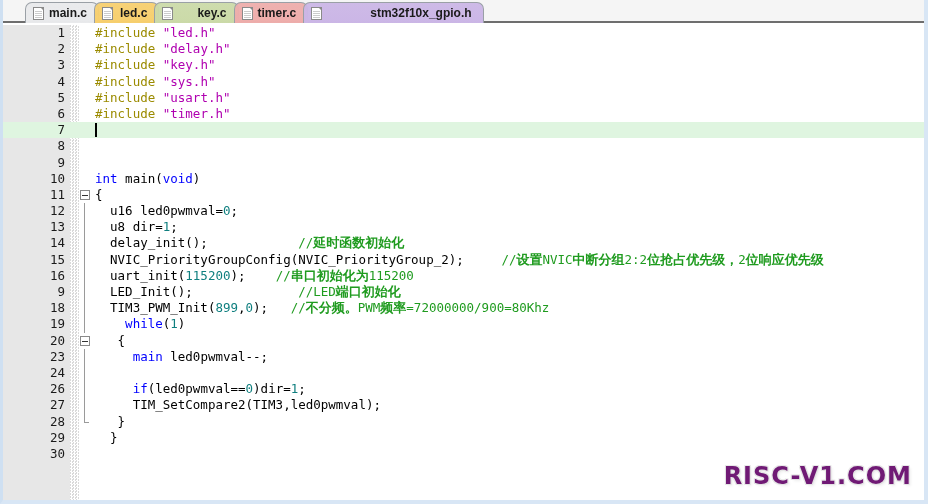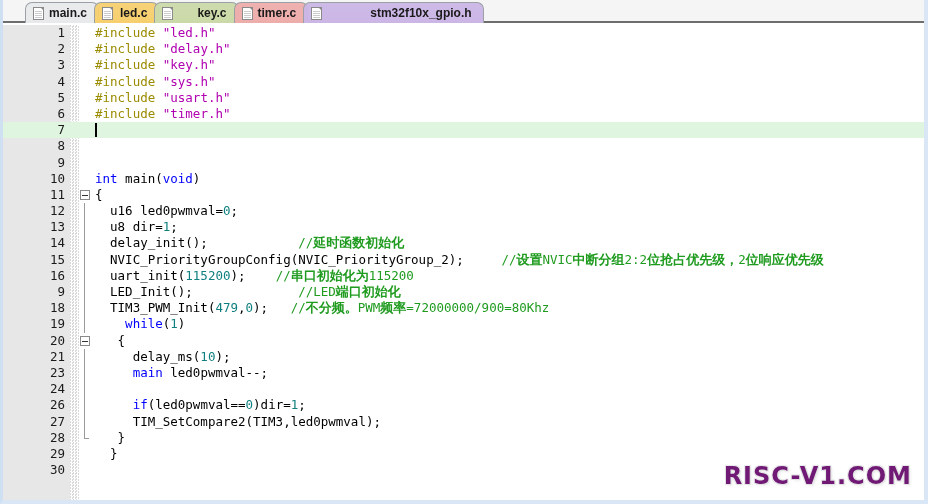--- a/index.html
+++ b/index.html
@@ -294,24 +294,23 @@
         <div class="ln"><span class="num">8</span><span class="code"></span></div>
         <div class="ln"><span class="num">9</span><span class="code"></span></div>
         <div class="ln"><span class="num">10</span><span class="code"><span class="kw">int</span> main(<span class="kw">void</span>)</span></div>
         <div class="ln"><span class="num">11</span><span class="foldbox"></span><span class="code">{</span></div>
         <div class="ln"><span class="num">12</span><span class="foldline"></span><span class="code">  u16 led0pwmval=<span class="num2">0</span>;</span></div>
         <div class="ln"><span class="num">13</span><span class="foldline"></span><span class="code">  u8 dir=<span class="num2">1</span>;</span></div>
         <div class="ln"><span class="num">14</span><span class="foldline"></span><span class="code">  delay_init();            <span class="cmt">//</span><span class="cmt-cn">延时函数初始化</span></span></div>
         <div class="ln"><span class="num">15</span><span class="foldline"></span><span class="code">  NVIC_PriorityGroupConfig(NVIC_PriorityGroup_2);     <span class="cmt">//</span><span class="cmt-cn">设置</span><span class="cmt">NVIC</span><span class="cmt-cn">中断分组</span><span class="cmt">2:2</span><span class="cmt-cn">位抢占优先级，</span><span class="cmt">2</span><span class="cmt-cn">位响应优先级</span></span></div>
         <div class="ln"><span class="num">16</span><span class="foldline"></span><span class="code">  uart_init(<span class="num2">115200</span>);    <span class="cmt">//</span><span class="cmt-cn">串口初始化为</span><span class="cmt">115200</span></span></div>
         <div class="ln"><span class="num">9</span><span class="foldline"></span><span class="code">  LED_Init();              <span class="cmt">//LED</span><span class="cmt-cn">端口初始化</span></span></div>
-        <div class="ln"><span class="num">18</span><span class="foldline"></span><span class="code">  TIM3_PWM_Init(<span class="num2">479</span>,<span class="num2">0</span>);   <span class="cmt">//</span><span class="cmt-cn">不分频。</span><span class="cmt">PWM</span><span class="cmt-cn">频率</span><span class="cmt">=72000000/900=80Khz</span></span></div>
+        <div class="ln"><span class="num">18</span><span class="foldline"></span><span class="code">  TIM3_PWM_Init(<span class="num2">899</span>,<span class="num2">0</span>);   <span class="cmt">//</span><span class="cmt-cn">不分频。</span><span class="cmt">PWM</span><span class="cmt-cn">频率</span><span class="cmt">=72000000/900=80Khz</span></span></div>
         <div class="ln"><span class="num">19</span><span class="foldline"></span><span class="code">    <span class="kw">while</span>(<span class="num2">1</span>)</span></div>
         <div class="ln"><span class="num">20</span><span class="foldbox"></span><span class="code">   {</span></div>
-        <div class="ln"><span class="num">21</span><span class="foldline"></span><span class="code">     delay_ms(<span class="num2">10</span>);</span></div>
         <div class="ln"><span class="num">23</span><span class="foldline"></span><span class="code">     <span class="kw">main</span> led0pwmval--;</span></div>
         <div class="ln"><span class="num">24</span><span class="foldline"></span><span class="code"></span></div>
         <div class="ln"><span class="num">26</span><span class="foldline"></span><span class="code">     <span class="kw">if</span>(led0pwmval==<span class="num2">0</span>)dir=<span class="num2">1</span>;</span></div>
         <div class="ln"><span class="num">27</span><span class="foldline"></span><span class="code">     TIM_SetCompare2(TIM3,led0pwmval);</span></div>
         <div class="ln"><span class="num">28</span><span class="foldend"></span><span class="code">   }</span></div>
         <div class="ln"><span class="num">29</span><span class="code">  }</span></div>
         <div class="ln"><span class="num">30</span><span class="code"></span></div>
       </div>
   </div>
 

